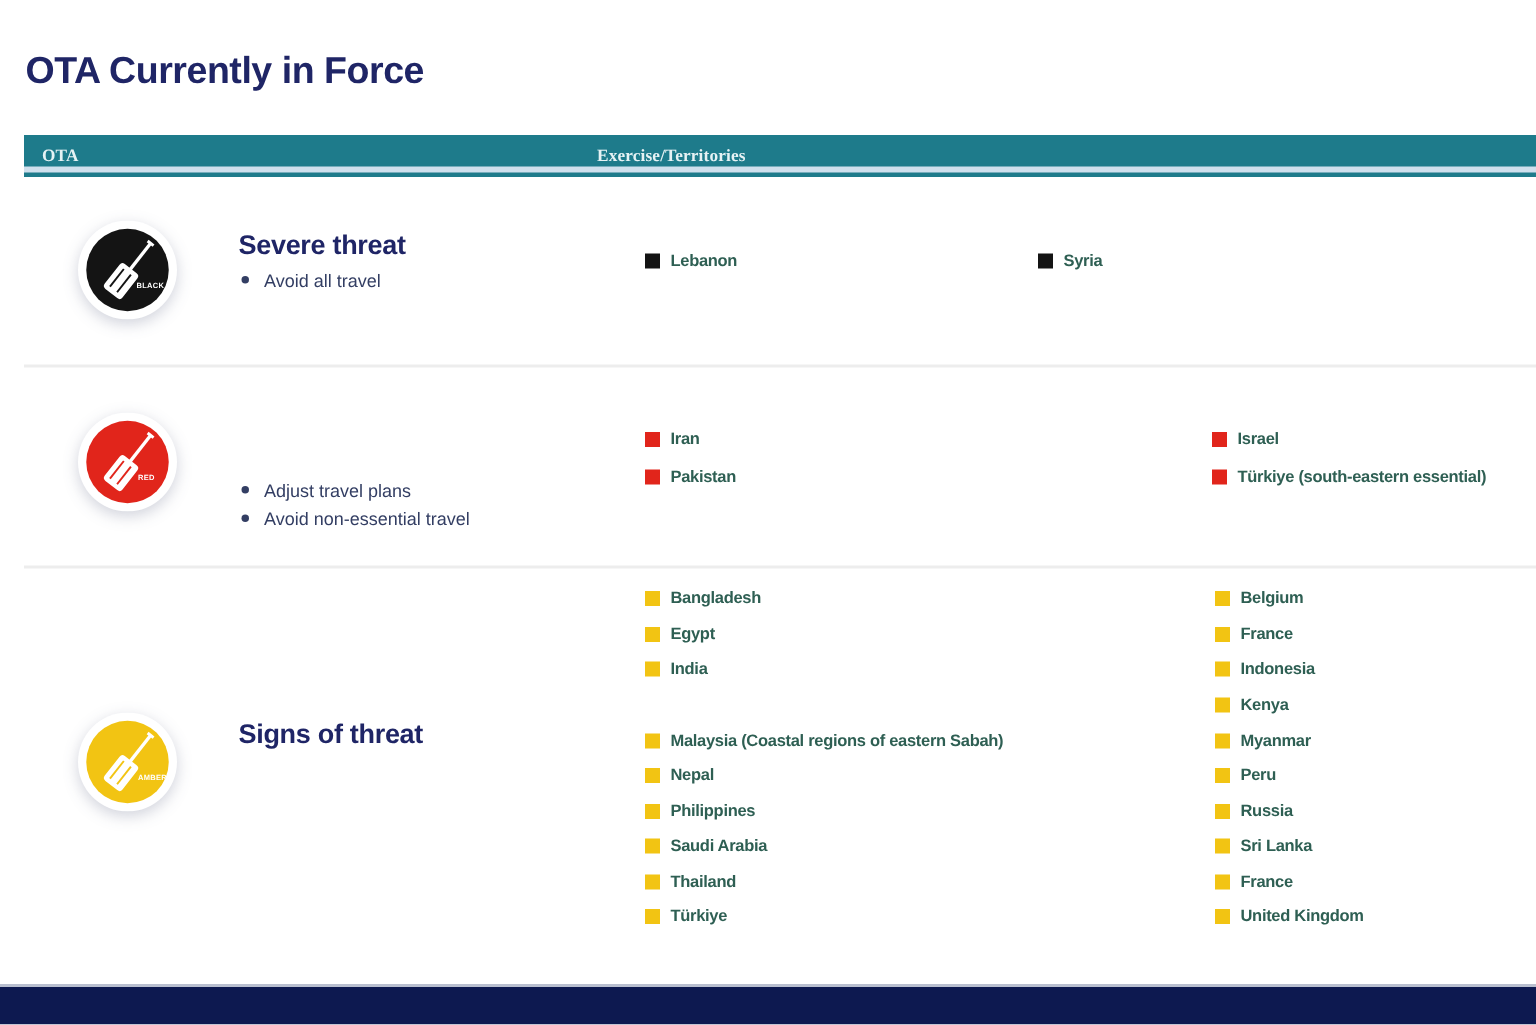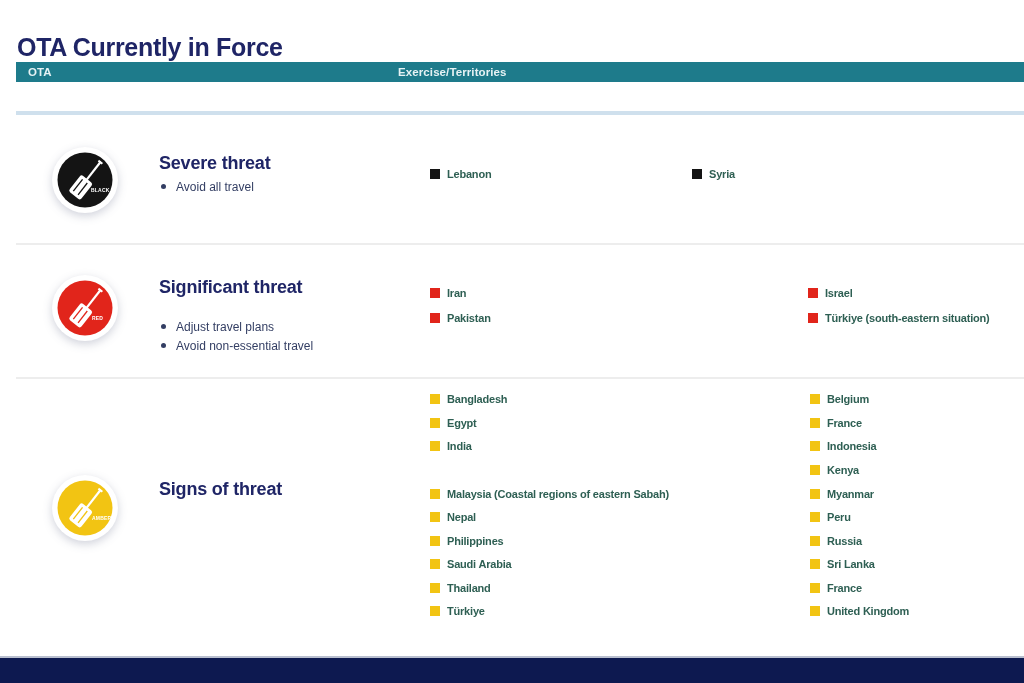--- a/index.html
+++ b/index.html
@@ -9,22 +9,23 @@
     background:#ffffff; position:relative; overflow:hidden;
   }
   .canvas { position:absolute; left:0; top:0; width:1024px; height:683px; background:#fff; }
 
   .page-title {
     position:absolute; left:17px; top:33px;
     font-size:25px; font-weight:bold; color:#1f2566; letter-spacing:-0.3px;
   }
 
   .thead {
-    position:absolute; left:16px; top:62px; width:1008px; height:20px;
+    position:absolute; left:16px; top:90px; width:1008px; height:28px;
     background:#1e7b8b;
+    font-family:Liberation Serif, serif;
   }
   .thead-underline {
     position:absolute; left:16px; top:111px; width:1008px; height:4px;
     background:#cfe0ed;
   }
   .th-label {
     position:absolute; top:50%; transform:translateY(-50%);
     font-size:11.5px; font-weight:bold; color:#e6f2f4; letter-spacing:0.1px;
   }
   .th-ota { left:12px; }
@@ -115,21 +116,20 @@
       <g transform="rotate(38 29 40)">
         <line x1="29" y1="8" x2="29" y2="31" stroke="#ffffff" stroke-width="2.2"></line>
         <line x1="26.5" y1="8.5" x2="31.5" y2="8.5" stroke="#ffffff" stroke-width="2"></line>
         <rect x="21.5" y="30" width="15" height="21" rx="2.5" fill="#ffffff"></rect>
         <line x1="25.5" y1="33" x2="25.5" y2="48" stroke="#e1251b" stroke-width="1.3"></line>
         <line x1="31.5" y1="33" x2="31.5" y2="48" stroke="#e1251b" stroke-width="1.3"></line>
       </g>
       <text class="badge-label" x="40" y="45">RED</text>
     </svg>
   </div>
-  <h2 class="row-title" style="top:277px">Significant threat</h2>
   <div class="advice" style="top:317px">
     <div class="advice-item">
       <span class="advice-dot"></span>
       <span class="advice-text">Adjust travel plans</span>
     </div>
     <div class="advice-item">
       <span class="advice-dot"></span>
       <span class="advice-text">Avoid non-essential travel</span>
     </div>
   </div>
@@ -140,21 +140,21 @@
   <div class="country c-red" style="left:430px;top:311px">
     <span class="sq"></span>
     <span>Pakistan</span>
   </div>
   <div class="country c-red" style="left:808px;top:286px">
     <span class="sq"></span>
     <span>Israel</span>
   </div>
   <div class="country c-red" style="left:808px;top:311px">
     <span class="sq"></span>
-    <span>Türkiye (south-eastern situation)</span>
+    <span>Türkiye (south-eastern essential)</span>
   </div>
 
   <div class="divider" style="top:377px"></div>
 
   <div class="badge" style="left:52px;top:475px">
     <svg viewBox="0 0 66 66" width="66" height="66">
       <circle cx="33" cy="33" r="33" fill="#ffffff"></circle>
       <circle cx="33" cy="33" r="27.5" fill="#f2c413"></circle>
       <g transform="rotate(38 29 40)">
         <line x1="29" y1="8" x2="29" y2="31" stroke="#ffffff" stroke-width="2.2"></line>

